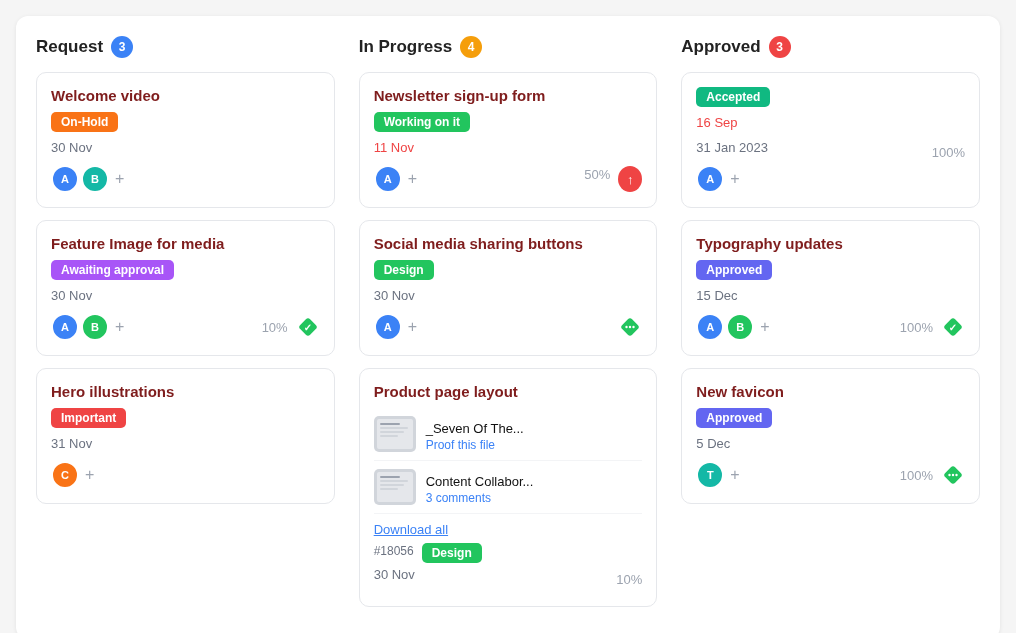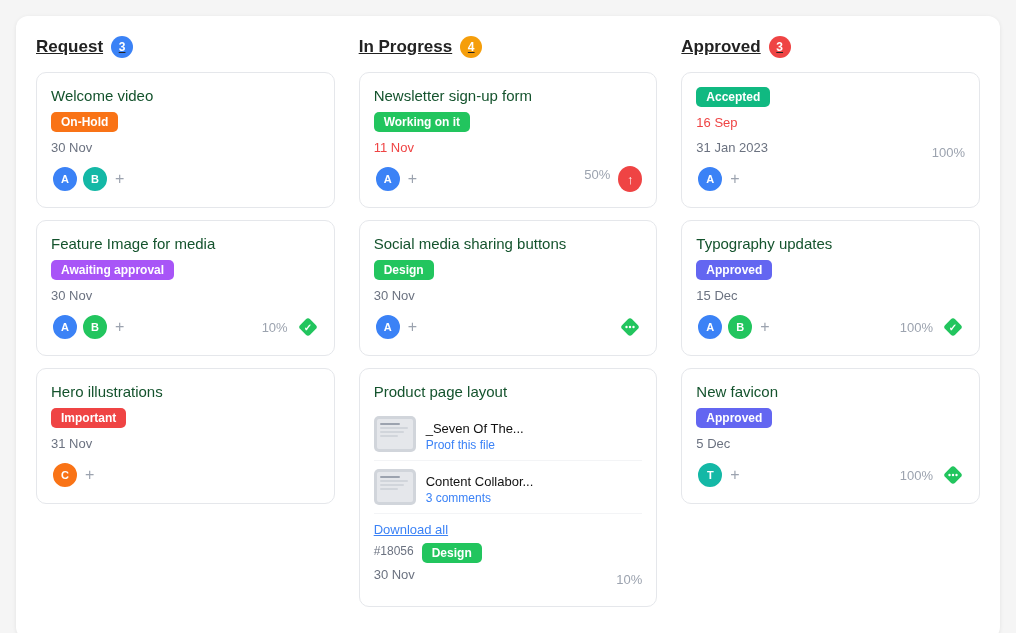--- a/index.html
+++ b/index.html
@@ -20,21 +20,20 @@
       box-shadow: 0 1px 4px rgba(0,0,0,0.08);
     }
     .column-header {
       display: flex;
       align-items: center;
       gap: 8px;
       margin-bottom: 14px;
       font-size: 17px;
       font-weight: 600;
       color: #222;
-      text-decoration: underline;
     }
     .badge {
       display: inline-flex;
       align-items: center;
       justify-content: center;
       width: 22px;
       height: 22px;
       border-radius: 50%;
       font-size: 12px;
       font-weight: 700;
@@ -45,22 +44,22 @@
     .badge-red { background: #ef4444; }
     .card {
       background: #fff;
       border: 1px solid #e5e7eb;
       border-radius: 10px;
       padding: 14px;
       margin-bottom: 12px;
     }
     .card-title {
       font-size: 15px;
-      font-weight: 400;
-      color: #14532d;
+      font-weight: 700;
+      color: #7f1d1d;
       margin-bottom: 8px;
     }
     .tag {
       display: inline-block;
       padding: 3px 10px;
       border-radius: 5px;
       font-size: 12px;
       font-weight: 600;
       margin-bottom: 8px;
     }

